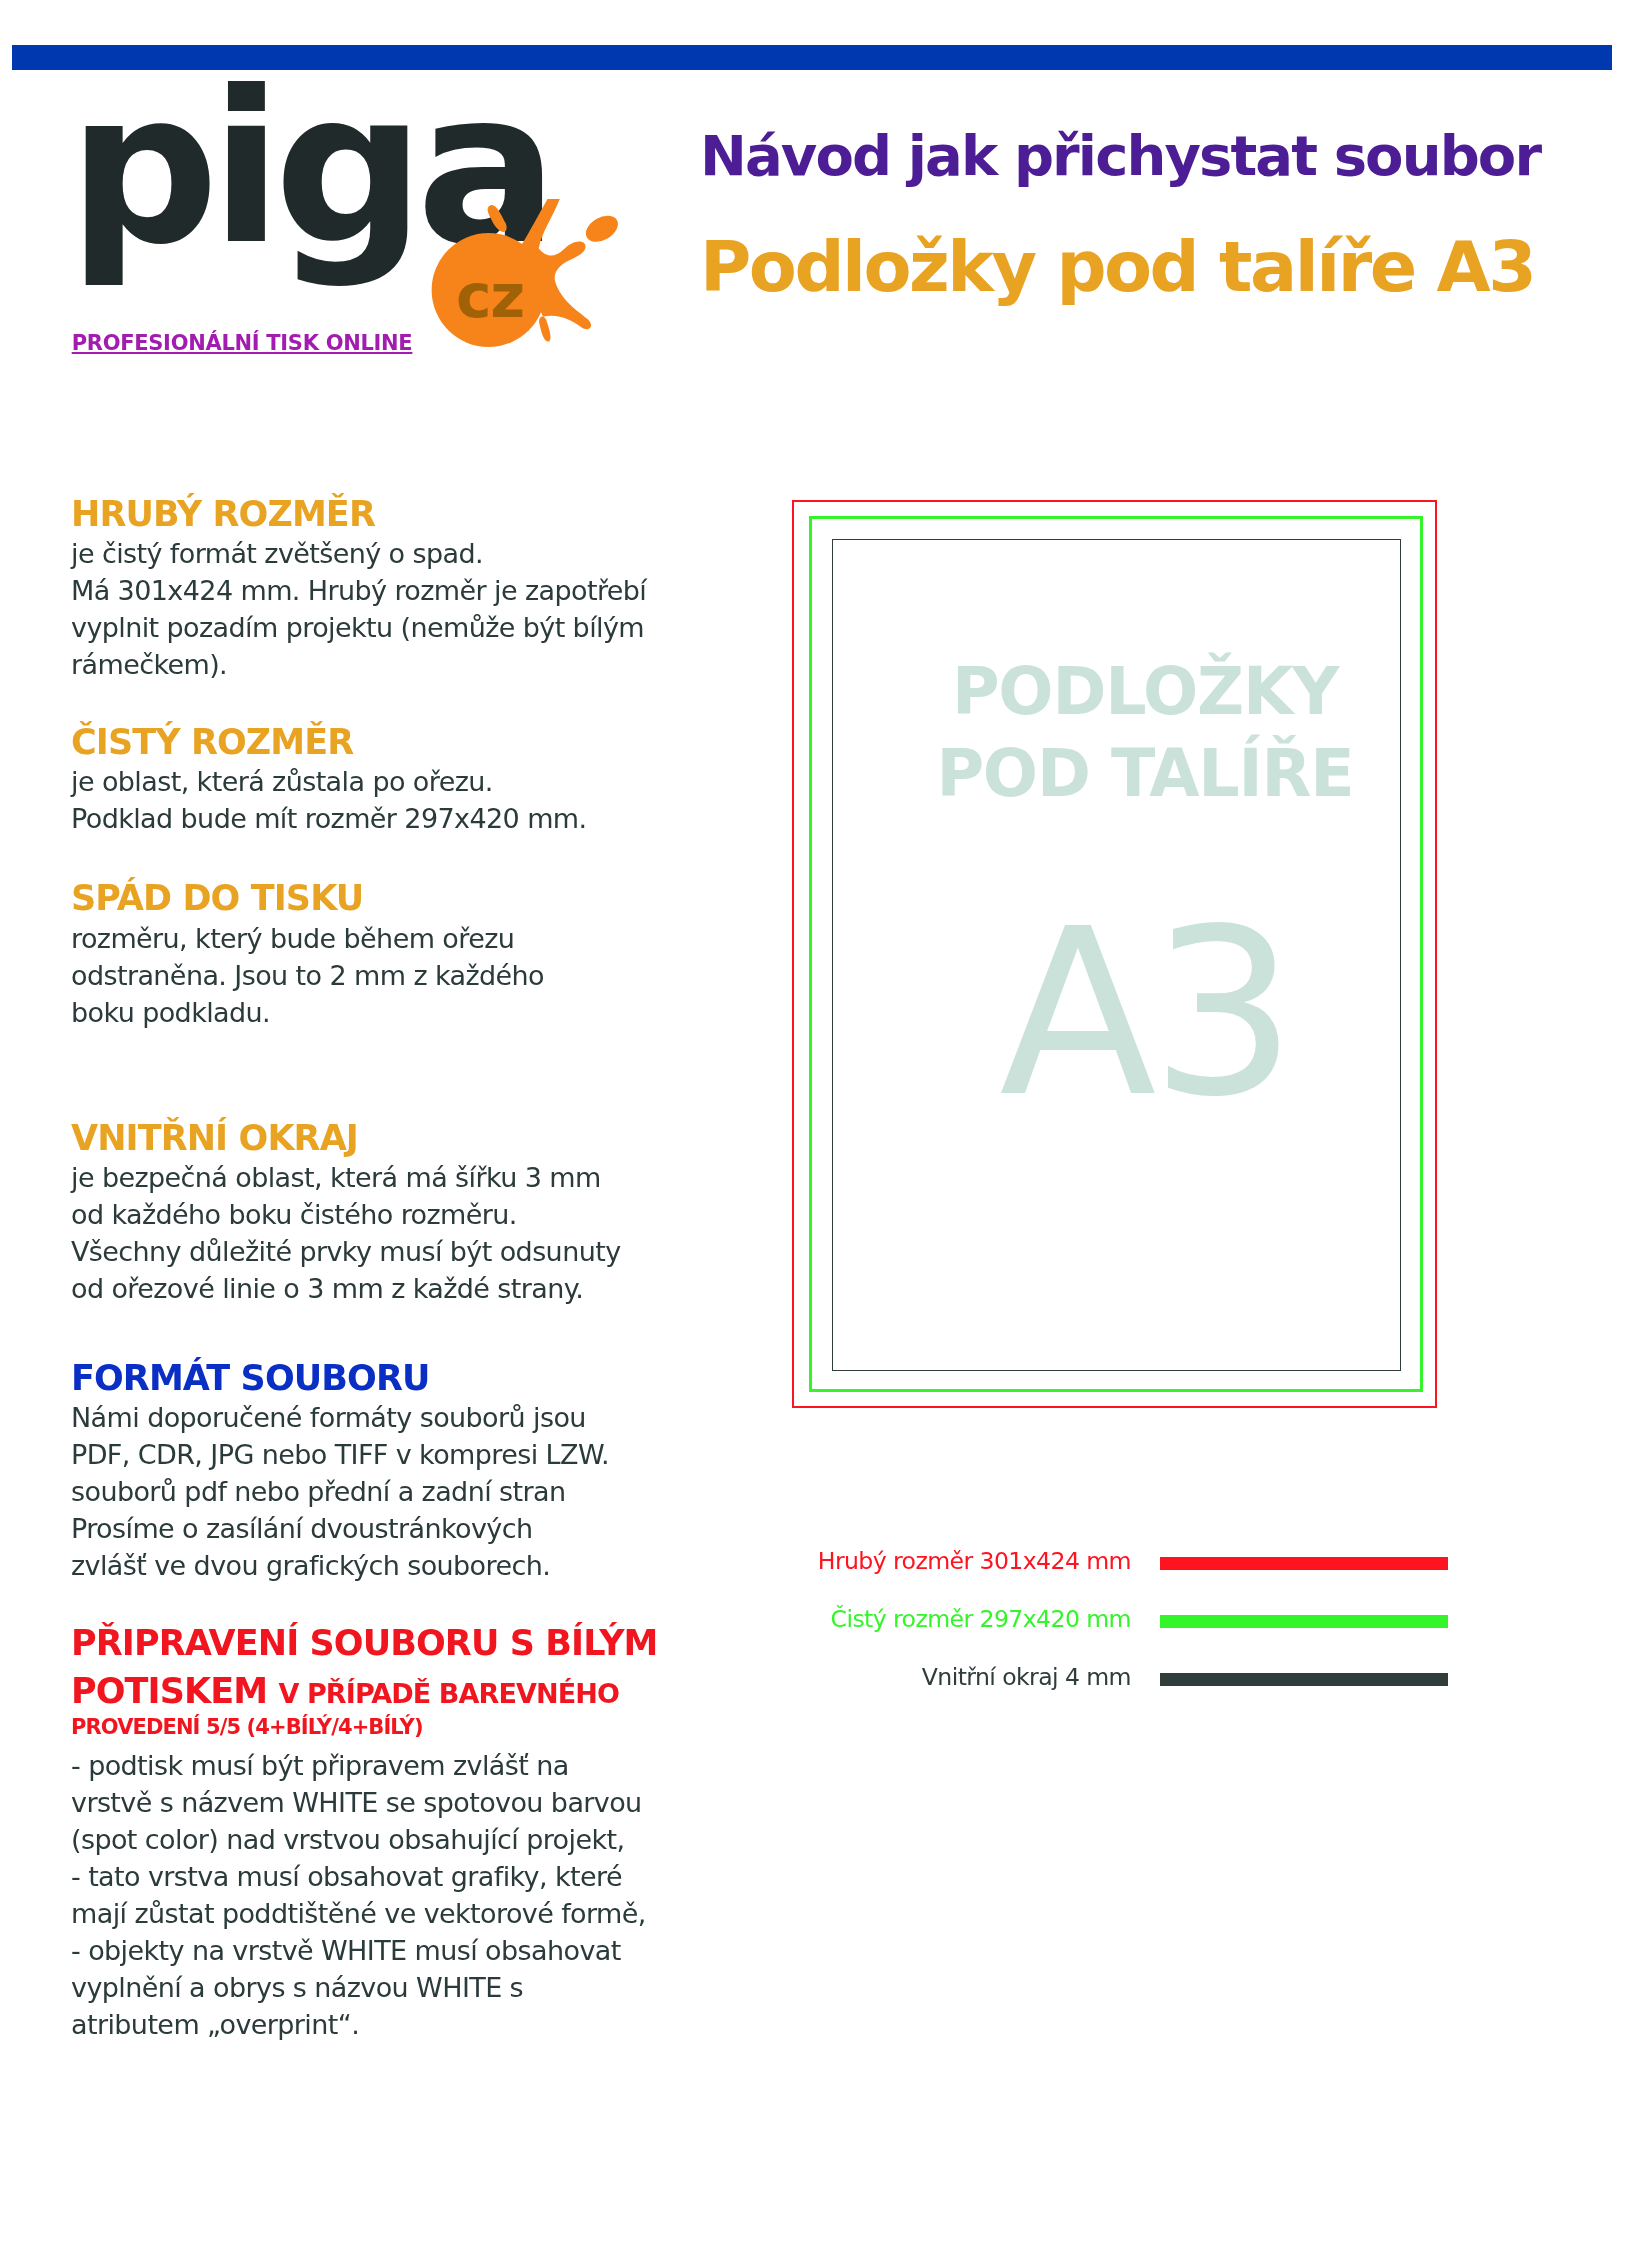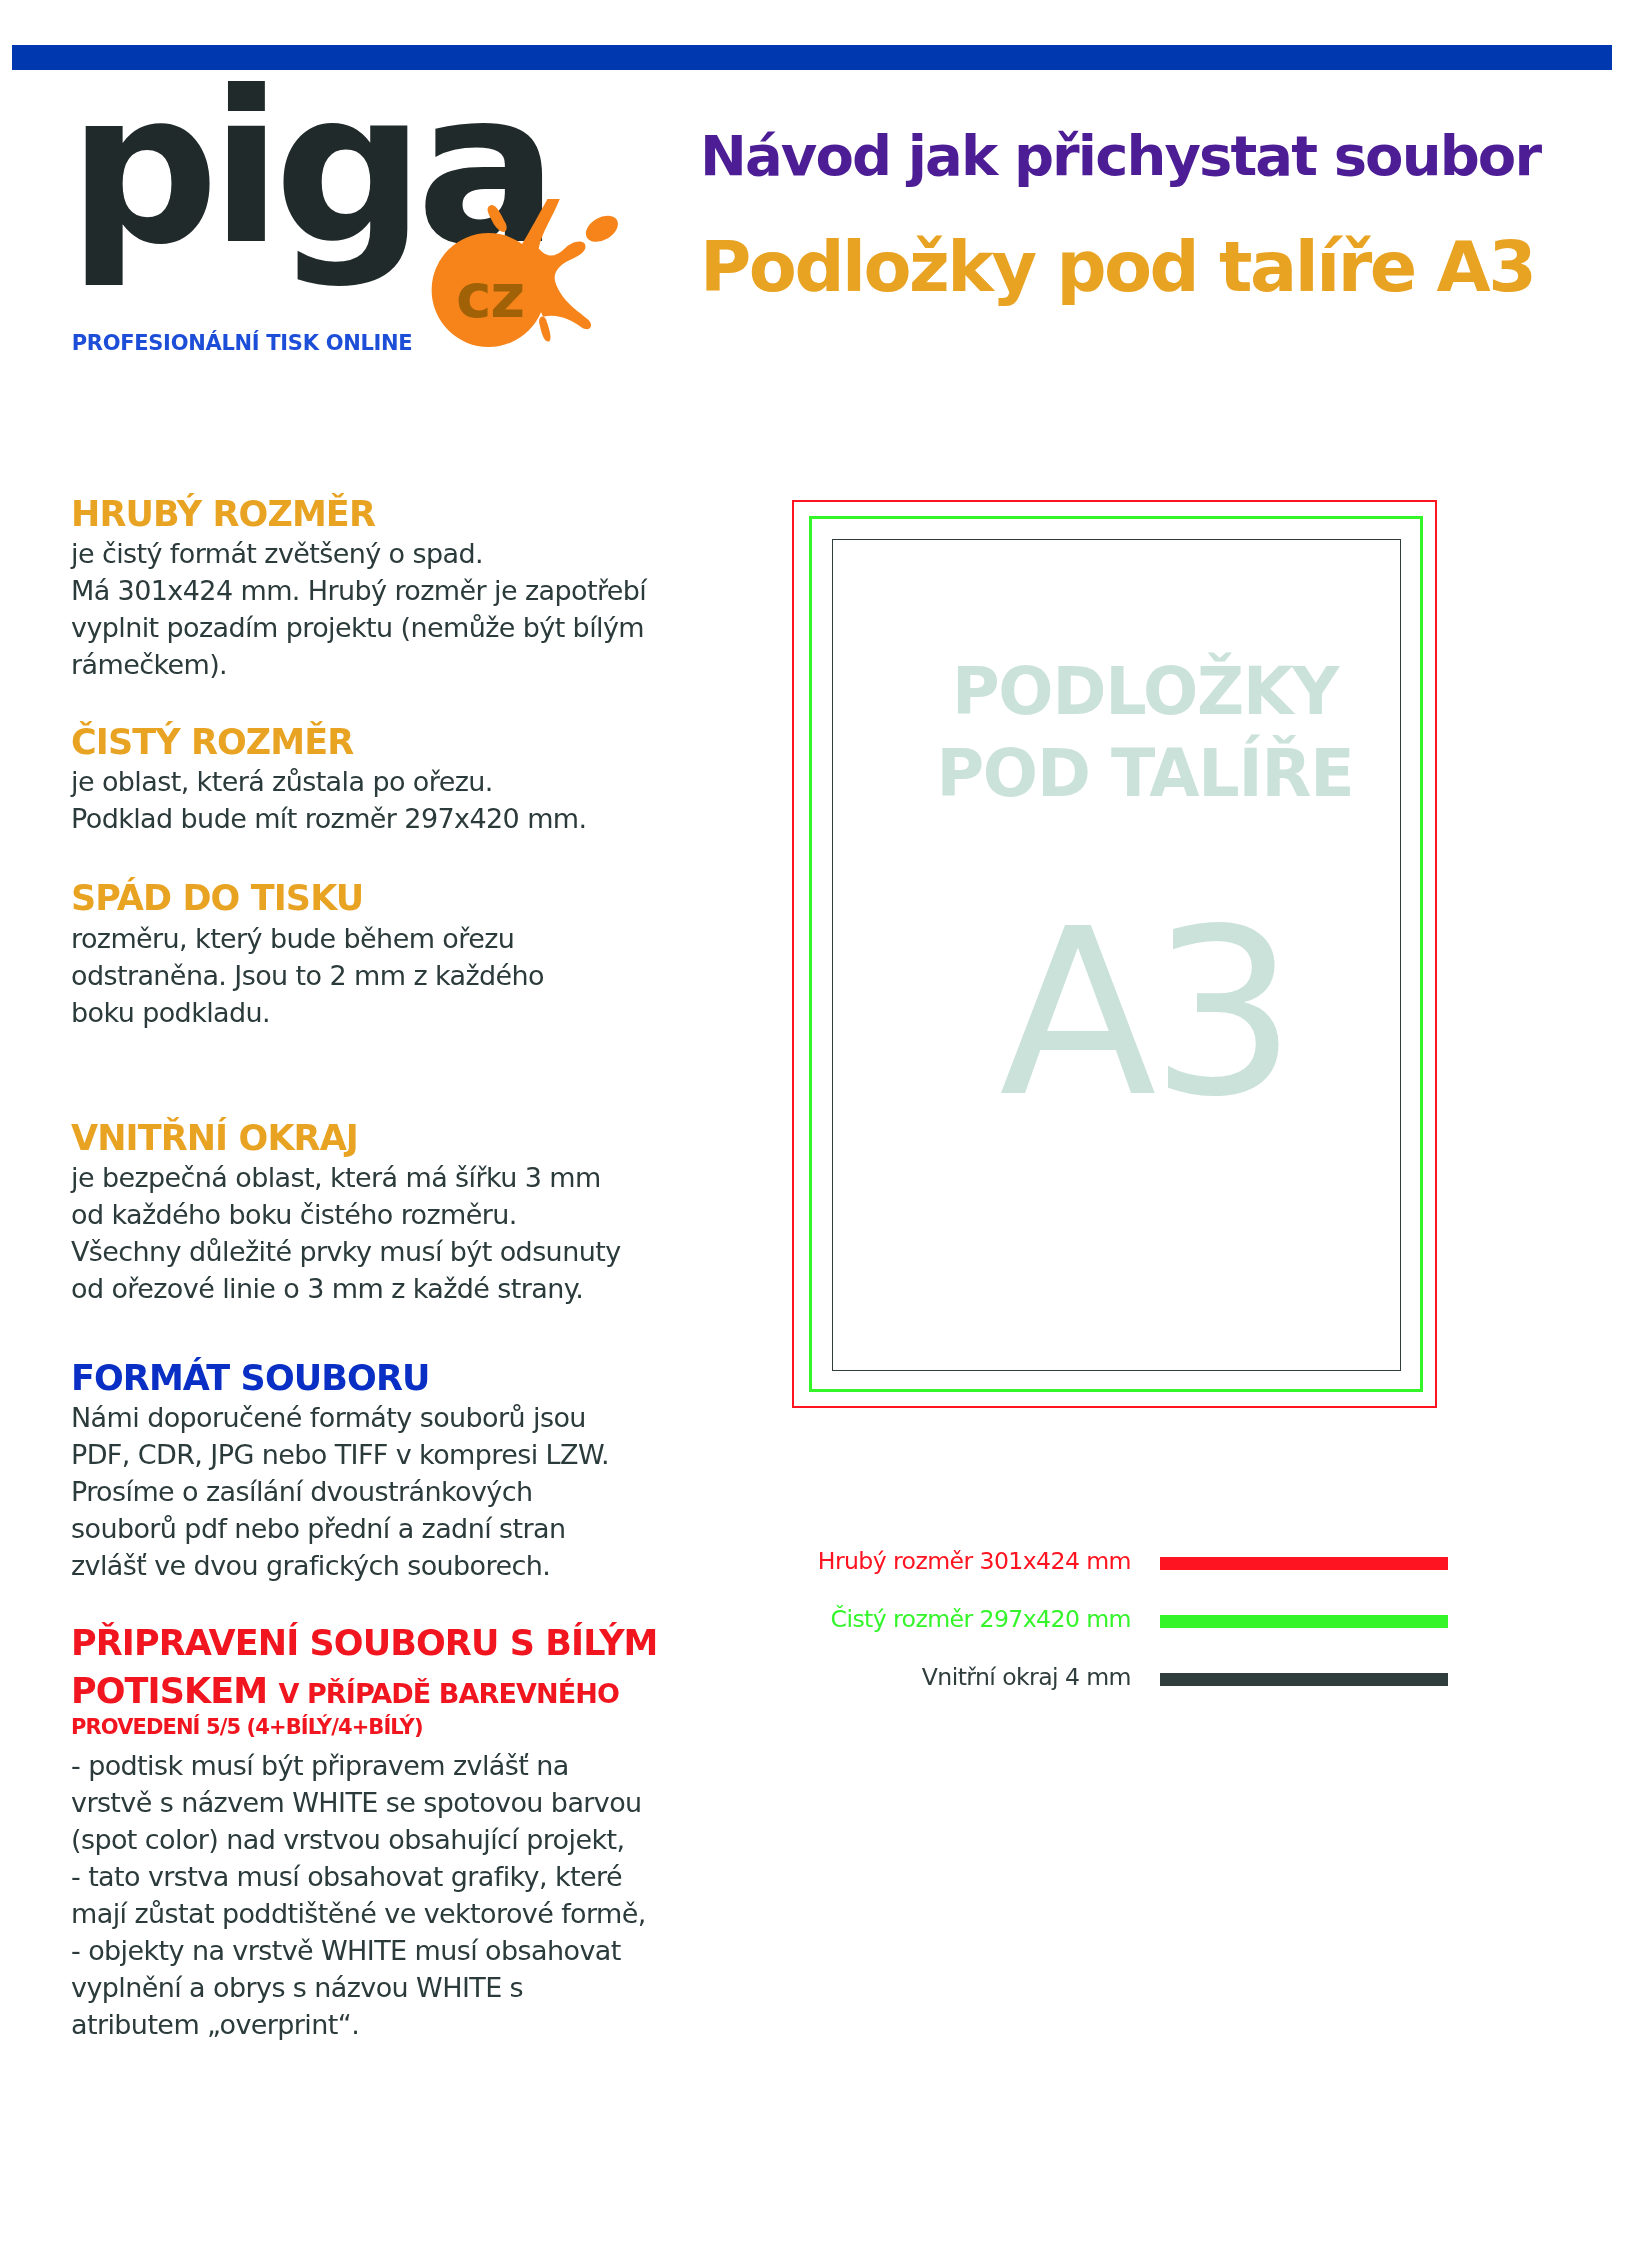--- a/index.html
+++ b/index.html
@@ -6,21 +6,21 @@
   body { width:1628px; height:2261px; position:relative; overflow:hidden;
          font-family:"DejaVu Sans", "Liberation Sans", sans-serif; color:#2b3a3a; }
   .abs { position:absolute; }
   #top-bar { left:11.8px; top:45px; width:1600px; height:25px; background:#0038b0; }
 
   
   #logo { left:68px; top:106px; width:559px; height:261px; }
   #logo-word { position:absolute; left:0; top:-43px; font-family:"DejaVu Sans", sans-serif;
                font-weight:bold; font-size:211px; letter-spacing:-8.7px; color:#212a2b; line-height:1; }
   #logo-tag { position:absolute; left:3.7px; top:225px; font-family:"DejaVu Sans", sans-serif;
-              font-weight:bold; font-size:21px; color:#1d4ed8; white-space:nowrap; letter-spacing:-0.3px; }
+              font-weight:bold; font-size:21px; color:#a21caf; white-space:nowrap; letter-spacing:-0.3px;text-decoration:underline; }
   #logo-splash { position:absolute; left:354px; top:93px; width:205px; height:161px; }
   #logo-cz { position:absolute; left:388px; top:160px; font-family:"DejaVu Sans", sans-serif;
              font-weight:bold; font-size:60px; color:#a16207; letter-spacing:-1.2px; line-height:1; }
 
   
   #title-1 { left:700px; top:122px; font-size:56px; font-weight:bold; color:#4c1d95;
              white-space:nowrap; letter-spacing:-1.9px; line-height:1.2; }
   #title-2 { left:700px; top:225px; font-size:70px; font-weight:bold; color:#e9a323;
              white-space:nowrap; letter-spacing:-2.5px; line-height:1.2; }
 
@@ -98,22 +98,22 @@
   <div>je bezpečná oblast, která má šířku 3 mm</div>
   <div>od každého boku čistého rozměru.</div>
   <div>Všechny důležité prvky musí být odsunuty</div>
   <div>od ořezové linie o 3 mm z každé strany.</div>
 </div>
 
 <div class="sec-h blue" style="top:1361px">FORMÁT SOUBORU</div>
 <div class="sec-b" style="top:1399px">
   <div>Námi doporučené formáty souborů jsou</div>
   <div>PDF, CDR, JPG nebo TIFF v kompresi LZW.</div>
+  <div>souborů pdf nebo přední a zadní stran</div>
   <div>Prosíme o zasílání dvoustránkových</div>
-  <div>souborů pdf nebo přední a zadní stran</div>
   <div>zvlášť ve dvou grafických souborech.</div>
 </div>
 
 <div class="sec-h red" style="top:1626px">PŘIPRAVENÍ SOUBORU S BÍLÝM</div>
 <div class="sec-h red" style="top:1674px">
   <span>POTISKEM</span>
   <small>V PŘÍPADĚ BAREVNÉHO</small>
 </div>
 <div class="sec-h red" style="top:1717px; font-size:21px;">PROVEDENÍ 5/5 (4+BÍLÝ/4+BÍLÝ)</div>
 <div class="sec-b" style="top:1747px">

